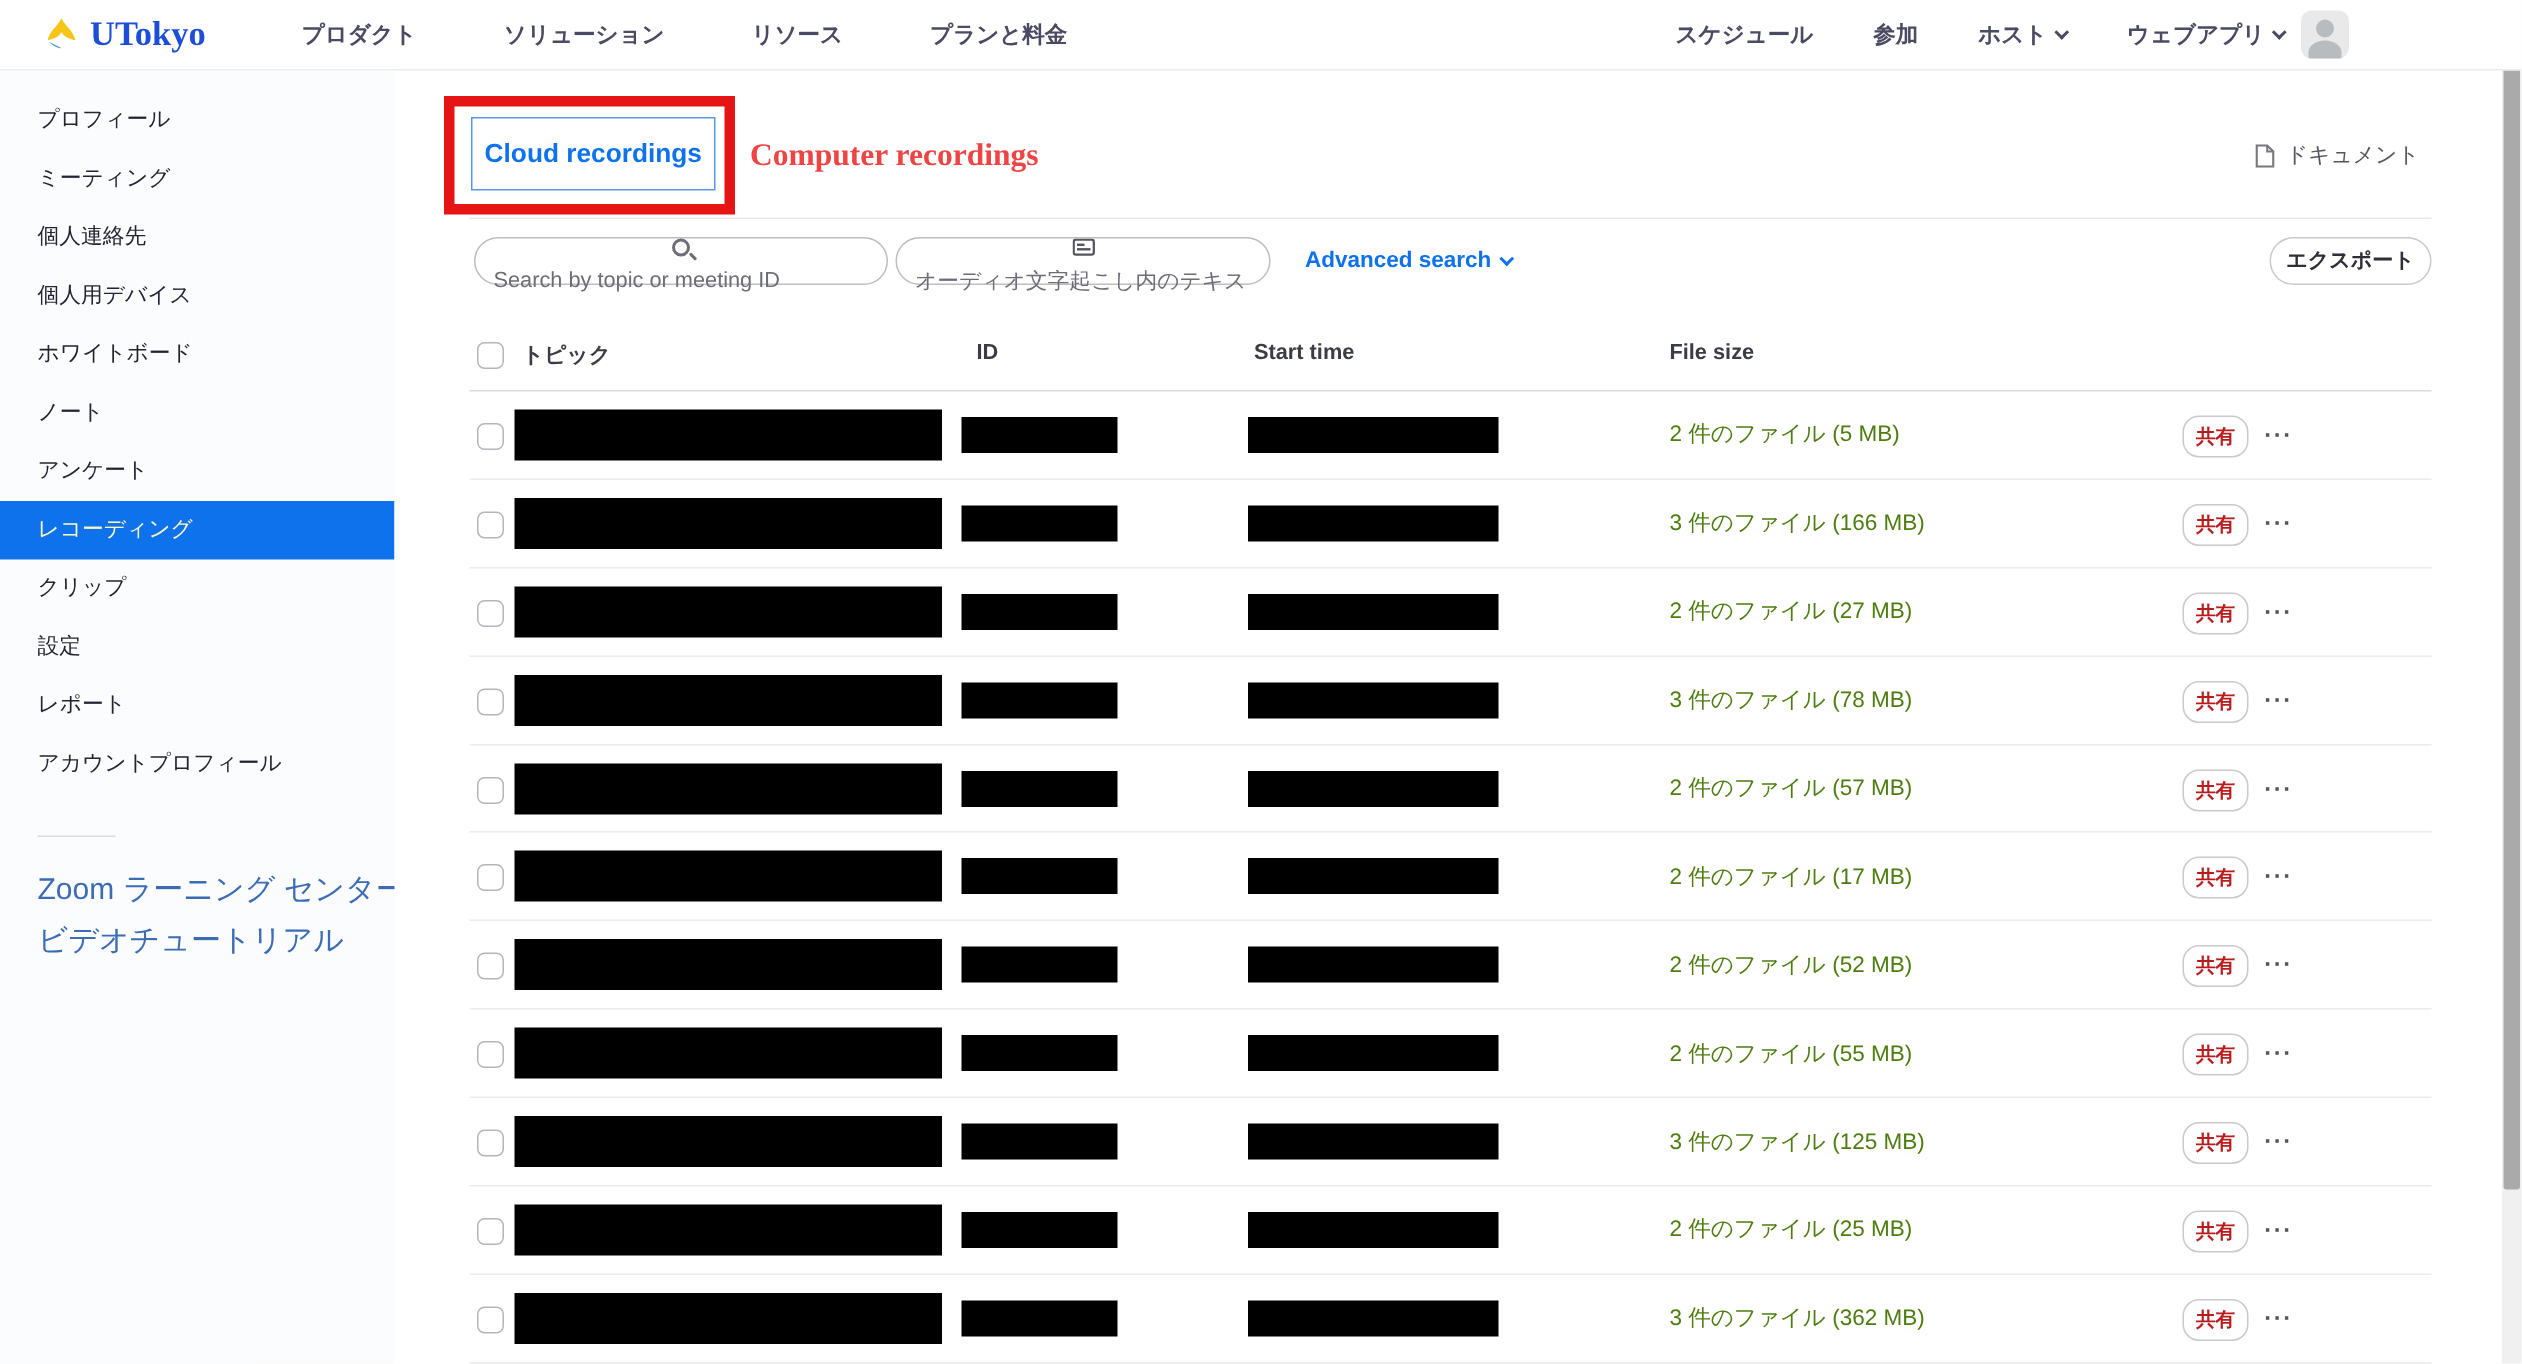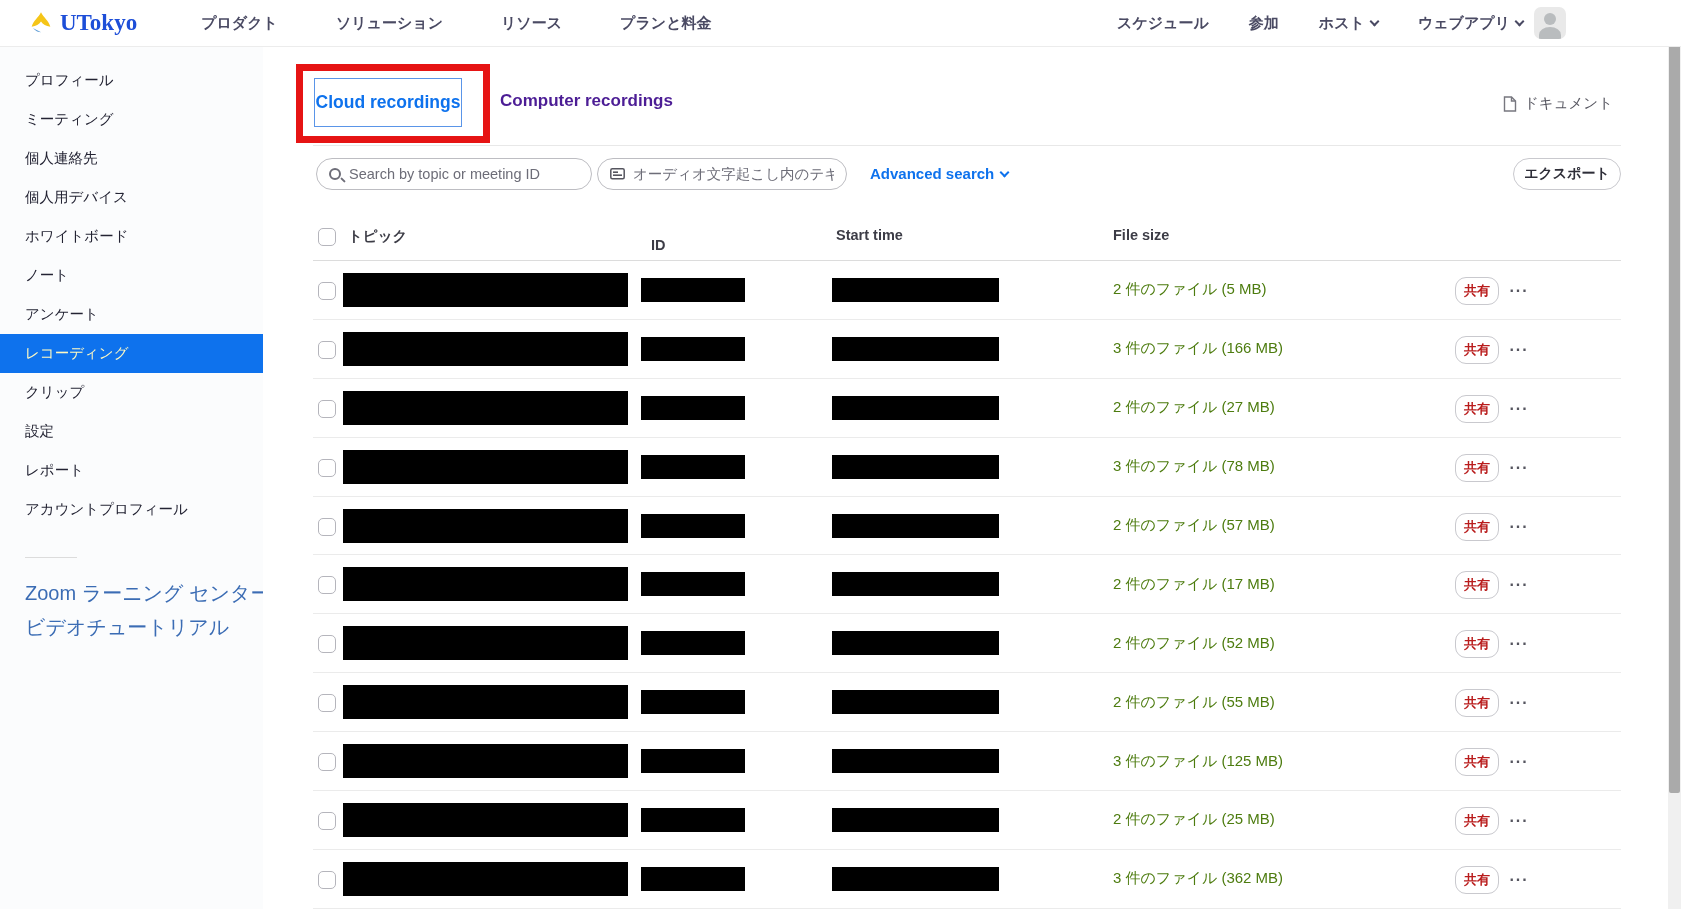--- a/index.html
+++ b/index.html
@@ -29,53 +29,53 @@
   .side-divider { margin:28px 0 18px 25px; width:52px; border-top:1px solid #dcdcdc; }
   .side-link { height:34px; line-height:34px; padding-left:25px; font-size:20px; color:#3b6cb4; cursor:pointer; white-space:nowrap; }
 
   
   .main { position:absolute; left:263px; top:47px; width:1405px; height:862px; background:#fff; }
 
   .tabs-divider { position:absolute; left:50px; top:98px; width:1308px; border-top:1px solid #e8e8e8; }
 
   .annotation { position:absolute; left:33px; top:17px; width:194px; height:79px;
                 border:7px solid #e61414; z-index:3; }
-  .tab-cloud-box { position:absolute; left:51px; top:31px; width:148px; height:49px;
+  .tab-cloud-box { position:absolute; left:51px; top:31px; width:163px; height:49px;
                    border:1px solid #5a95e8; background:#fff; display:flex; align-items:center;
                    justify-content:center; z-index:4; cursor:pointer; }
   .tab-cloud-box span { font-size:17.5px; font-weight:700; color:#0e72ed; }
-  .tab-computer { position:absolute; left:237px; top:44px; font-size:17px; font-weight:700; color:#4c1d95; cursor:pointer; z-index:2; }
+  .tab-computer { position:absolute; left:237px; top:44px; font-size:21px; font-weight:700; color:#ef4444; cursor:pointer; z-index:2;font-family:Liberation Serif, serif; }
 
   .docs-link { position:absolute; right:55px; top:47px; display:flex; align-items:center; gap:7px;
                font-size:14.5px; color:#55555f; cursor:pointer; }
 
   .search-row { position:absolute; left:50px; top:111px; width:1308px; height:34px; }
   .input { position:absolute; height:32px; border:1px solid #bdbdc2; border-radius:16px; background:#fff;
-           display:flex; align-items:center; padding:0 12px; gap:8px; }
+           display:flex; align-items:center; padding:0 12px; gap:8px;flex-direction:column; }
   .input input { border:none; outline:none; font-size:14.5px; color:#333; width:100%;
                  font-family:"Liberation Sans", sans-serif; background:transparent; }
   .input input::placeholder { color:#6d6d78; }
   .input-topic { left:3px; width:276px; }
   .input-transcript { left:284px; width:250px; }
   .mag { width:12px; height:12px; border:2px solid #6d6d78; border-radius:50%; position:relative; flex:none; }
   .mag::after { content:""; position:absolute; left:9px; top:9px; width:6px; height:2px; background:#6d6d78;
                 transform:rotate(45deg); border-radius:1px; }
   .adv-link { position:absolute; left:557px; top:7px; display:flex; align-items:center; gap:7px;
               font-size:15px; font-weight:700; color:#0e72ed; cursor:pointer; }
   .adv-link .chev { border-color:#0e72ed; }
   .export-btn { position:absolute; right:0px; top:0px; width:108px; height:32px; border:1px solid #c9c9ce;
                 border-radius:16px; background:#fff; font-size:14px; font-weight:700; color:#2e2e38;
                 display:flex; align-items:center; justify-content:center; cursor:pointer; }
 
   
   .table { position:absolute; left:50px; top:160px; width:1308px; }
   .thead { position:relative; height:54px; border-bottom:1px solid #dcdcdc;text-align:center; }
   .thead .cb { position:absolute; left:5px; top:21px; }
   .th { position:absolute; top:20px; font-size:14.5px; font-weight:700; color:#3c3c46; }
-  .th-topic { left:35px; } .th-id { left:338px;margin-top:10px; } .th-start { left:523px; } .th-size { left:800px; }
+  .th-topic { left:35px; } .th-id { left:338px; } .th-start { left:523px; } .th-size { left:800px; }
 
   .cb { width:18px; height:18px; border:1.6px solid #b5b5bc; border-radius:5px; background:#fff; cursor:pointer; }
 
   .row { position:relative; height:58.9px; border-bottom:1px solid #ebebeb; }
   .row .cb { position:absolute; left:5px; top:21px; }
   .bar { position:absolute; background:#000; }
   .bar-topic { left:30px; top:12px; width:285px; height:34px; }
   .bar-id    { left:328px; top:17px; width:104px; height:24px; }
   .bar-start { left:519px; top:17px; width:167px; height:24px; }
   .cell-size { position:absolute; left:800px; top:0; height:100%; display:flex; align-items:center;

